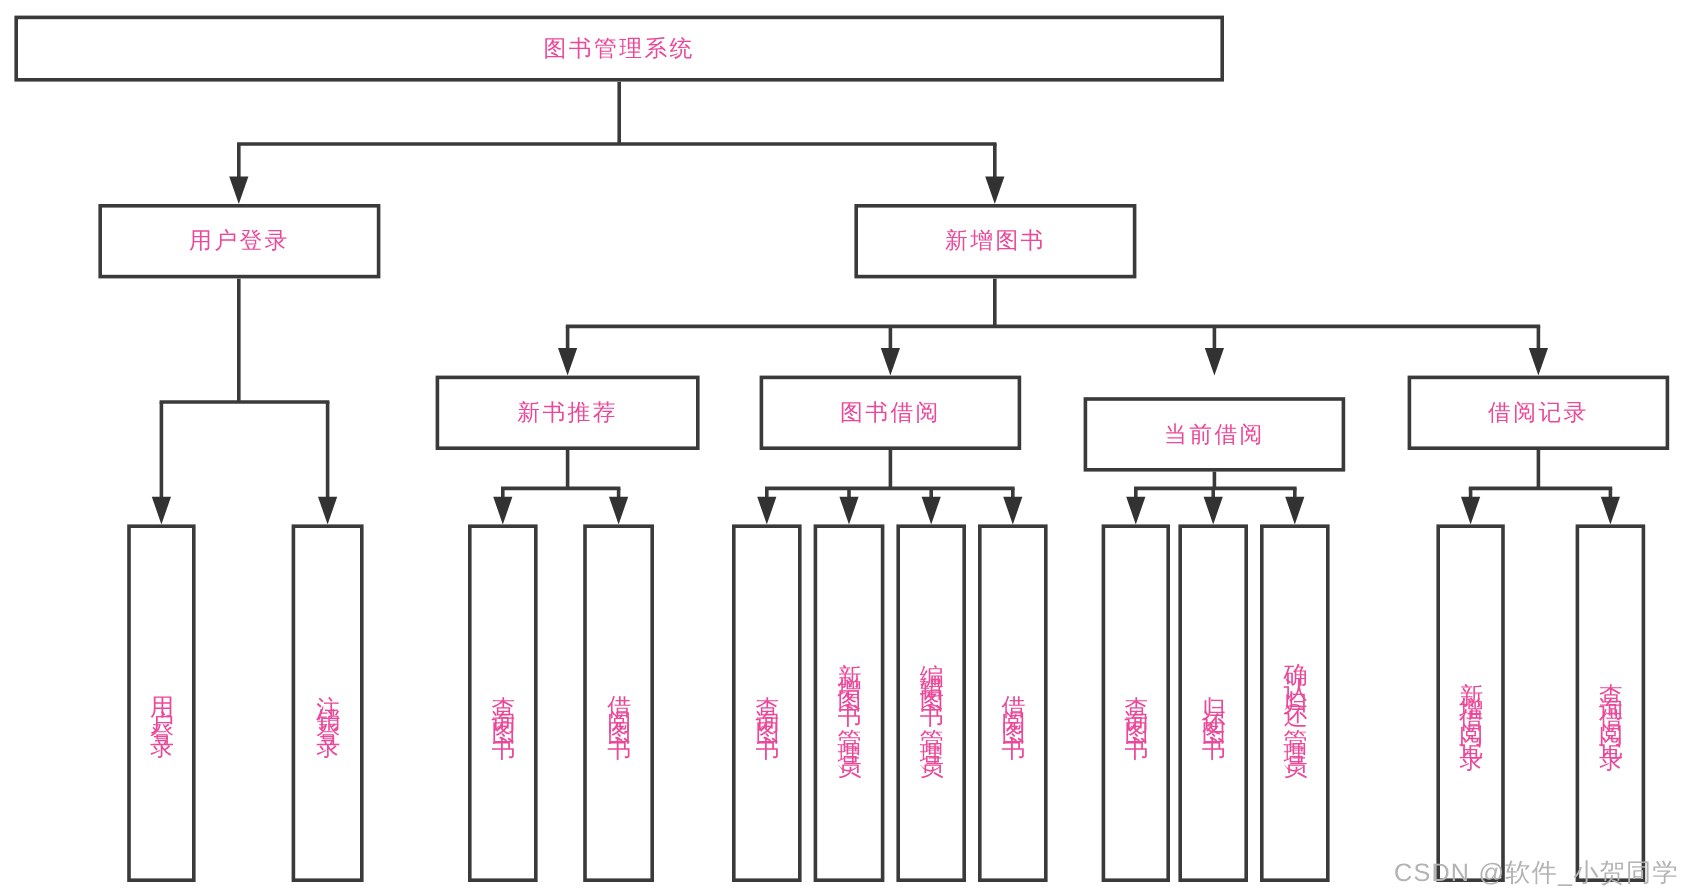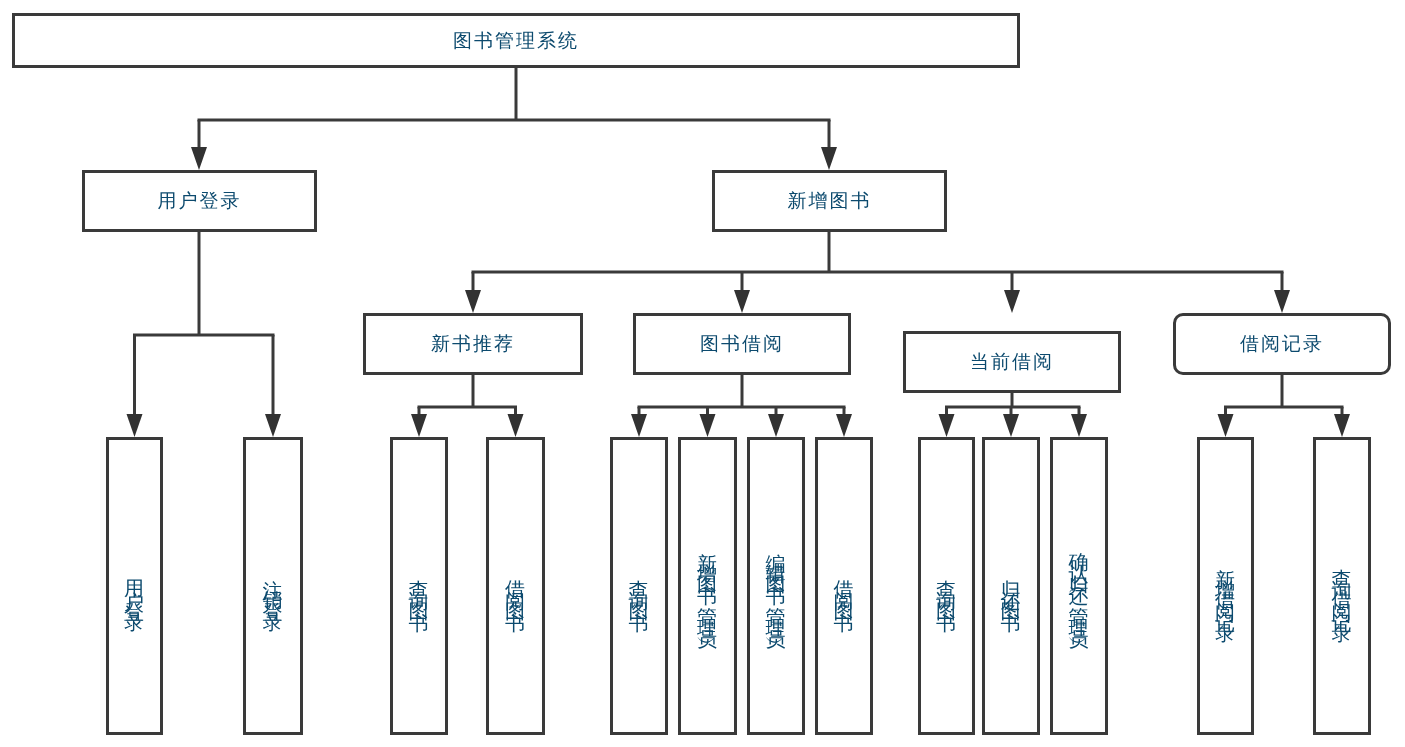--- a/index.html
+++ b/index.html
@@ -28,21 +28,21 @@
   }
   .node {
     position: absolute;
     box-sizing: border-box;
     border: 3px solid #3a3a3a;
     background: #ffffff;
     display: flex;
     align-items: center;
     justify-content: center;
     text-align: right;
-    color: #0c4a6e;
+    color: #ec4899;
   }
   .h-node {
     font-size: 19px;
     letter-spacing: 2px;
   }
   .root-node {
     left: 12px; top: 13px; width: 1008px; height: 55px;
   }
   .leaf {
     top: 437px;
@@ -149,21 +149,21 @@
 
   <div class="node h-node" style="left:363px; top:313px; width:220px; height:62px;">
     <span>新书推荐</span>
   </div>
   <div class="node h-node" style="left:633px; top:313px; width:218px; height:62px;">
     <span>图书借阅</span>
   </div>
   <div class="node h-node" style="left:903px; top:313px; width:218px; height:62px;margin-top:18px;">
     <span>当前借阅</span>
   </div>
-  <div class="node h-node" style="left:1173px; top:313px; width:218px; height:62px;border-radius:10px;">
+  <div class="node h-node" style="left:1173px; top:313px; width:218px; height:62px;">
     <span>借阅记录</span>
   </div>
 
   <div class="node leaf" style="left:106px; width:57px;">
     <span>用户登录</span>
   </div>
   <div class="node leaf" style="left:243px; width:60px;">
     <span>注销登录</span>
   </div>
 
@@ -197,14 +197,15 @@
     <span>确认归还（管理员）</span>
   </div>
 
   <div class="node leaf" style="left:1197px; width:57px;">
     <span>新增借阅记录</span>
   </div>
   <div class="node leaf" style="left:1313px; width:58px;">
     <span>查询借阅记录</span>
   </div>
 
+  <div class="watermark">CSDN @软件_小贺同学</div>
 
 </div>
 
 </body></html>

